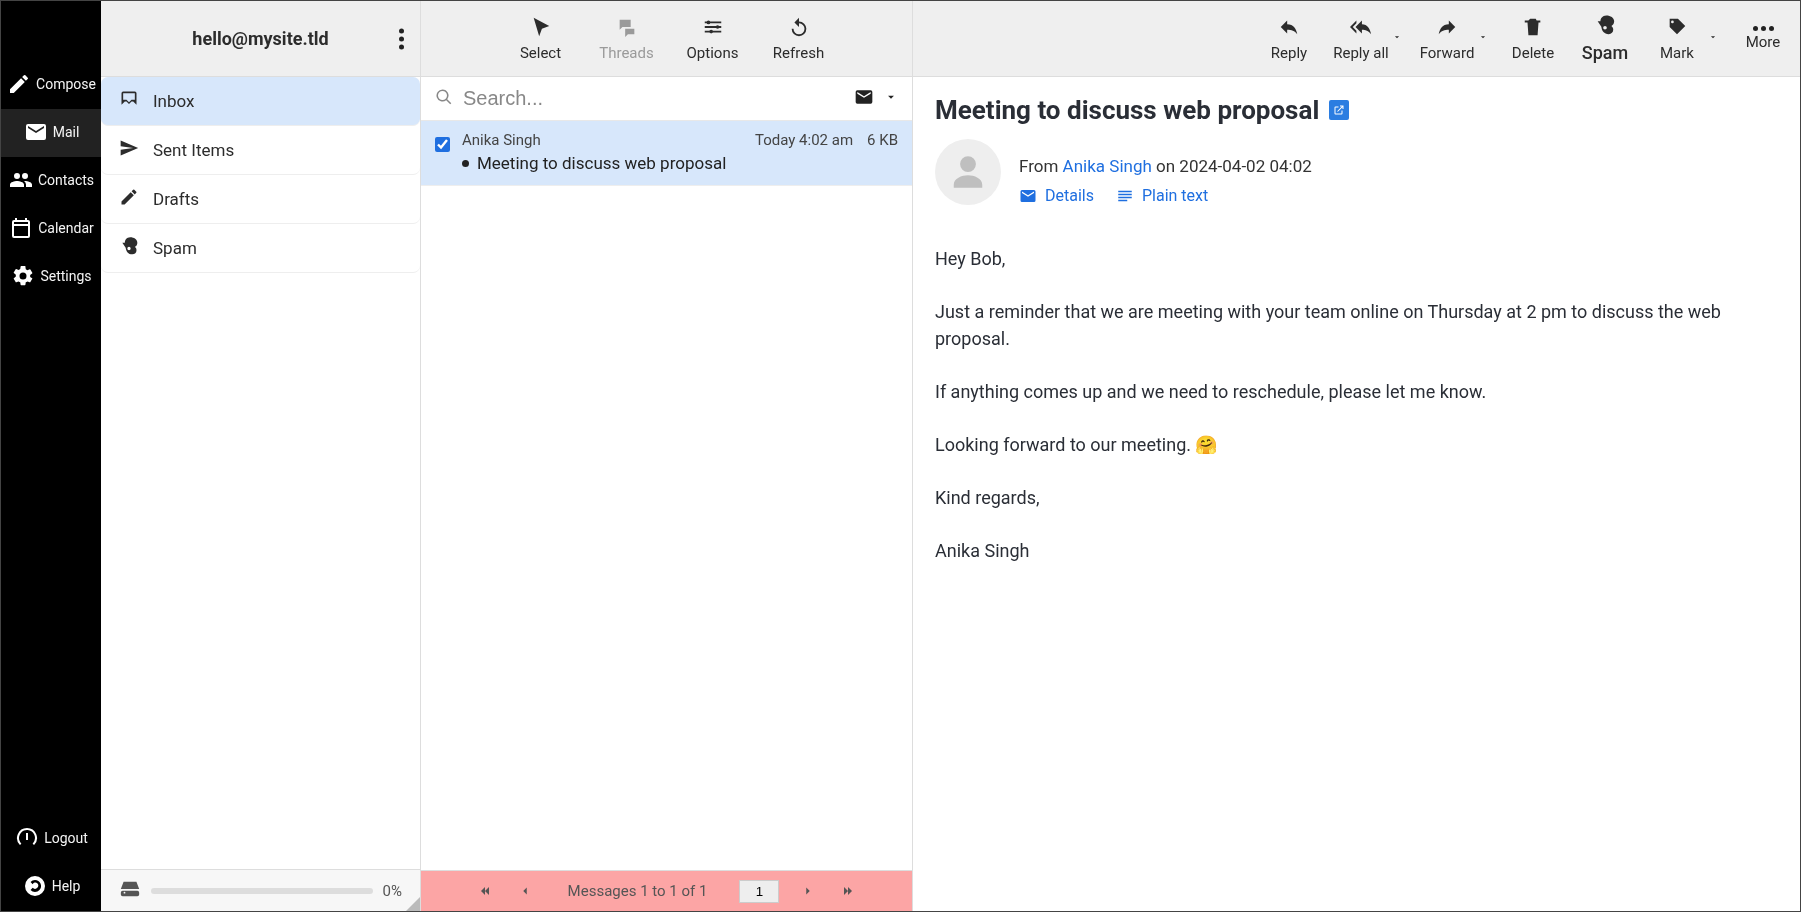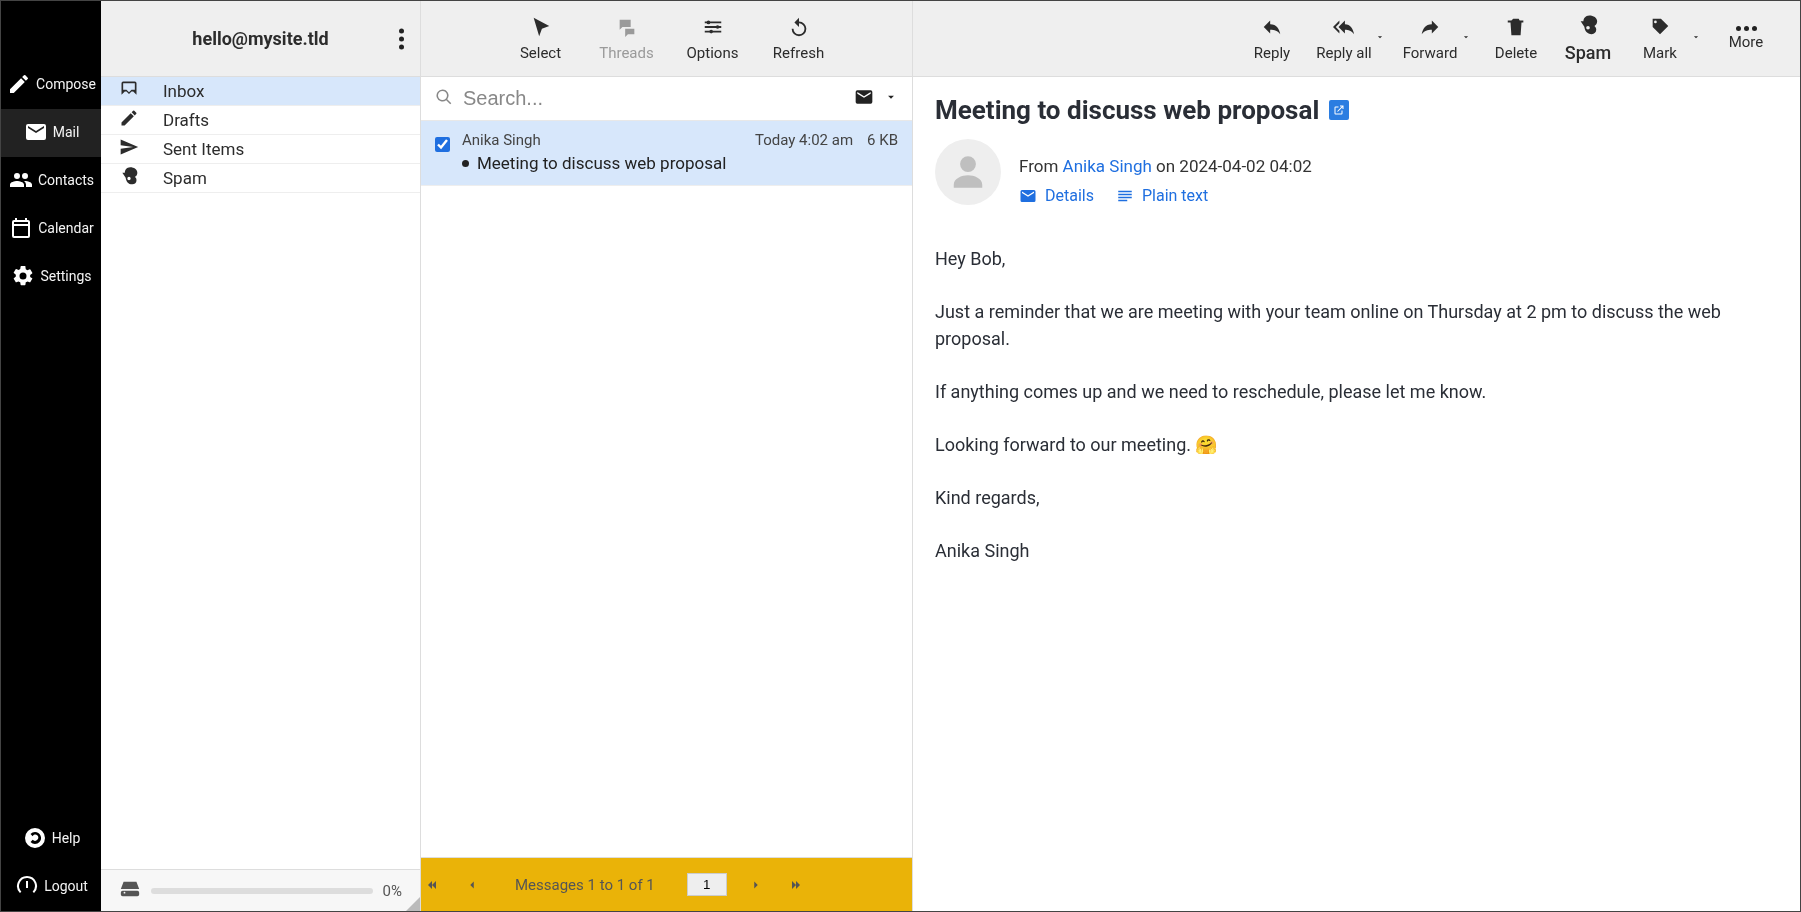--- a/index.html
+++ b/index.html
@@ -59,26 +59,27 @@
       position: relative;
       font-weight: 700;
       font-size: 18px;
     }
     .account-header .menu-dots {
       position: absolute; right: 16px; top: 50%; transform: translateY(-50%);
       cursor: pointer;
     }
     .folder-list { flex:1; overflow:auto; background:#fff; }
     .folder-item {
-      display:flex; align-items:center; gap: 24px;
-      padding: 2px 18px;
+      display:flex; align-items:center; gap: 14px;
+      padding: 12px 18px;
       font-size: 17px;
       border-bottom: 1px solid #eee;
       cursor:pointer;
       background: #fff;
+      border-radius: 7px;
     }
     .folder-item.selected { background: #d7e7fb; }
     .folder-item .fico svg { width:20px; height:20px; fill:#2c2c2c; }
     .quota-bar {
       height: 42px; border-top:1px solid #ddd; background:#f7f7f7;
       display:flex; align-items:center; gap:10px; padding: 0 18px;
       position:relative;
     }
     .quota-bar .disk-ico svg { width:22px; height:22px; fill:#555; }
     .quota-track { flex:1; height:6px; background:#ddd; border-radius:3px; }
@@ -128,31 +129,31 @@
     }
     .msg-item.selected { background:#d7e7fb; }
     .msg-item input[type=checkbox] { accent-color:#1f6fe0; margin-top:6px; width:15px; height:15px; }
     .msg-meta { flex:1; }
     .msg-row1 { display:flex; justify-content:space-between; font-size:15px; color:#444; }
     .msg-row1 .right { display:flex; gap:14px; color:#444; }
     .msg-row2 { display:flex; align-items:center; gap:8px; font-size:17px; color:#222; margin-top:4px; }
     .msg-row2 .bullet { width:7px; height:7px; background:#222; border-radius:50%; }
 
     .pager {
-      height: 54px; border-top:1px solid #ddd; background:#eab308;
-      display:flex; align-items:center; gap: 18px;
+      height: 41px; border-top:1px solid #ddd; background:#fca5a5;
+      display:flex; align-items:center; justify-content:center; gap: 18px;
       color:#555; font-size:15px;
     }
     .pager .pbtn { cursor:pointer; color:#555; width:22px; display:flex; justify-content:center;}
     .pager .lbl { flex:0 0 auto; margin: 0 14px; }
     .pager input { width:40px; text-align:center; border:1px solid #ccc; background:#eee; padding:3px 0; }
 
     
     .view-col { flex:1; display:flex; flex-direction:column; background:#fff; }
-    .top-toolbar.right-tools { justify-content:flex-end; gap: 14px; padding-right: 25px; align-items: center; }
+    .top-toolbar.right-tools { justify-content:flex-end; gap: 14px; padding-right: 8px; align-items: center; }
     .tool-wrap { display:flex; align-items:flex-end; }
     .tool-caret { display:flex; align-items:center; padding: 8px 2px 20px; cursor:pointer;}
     .tool-caret svg { width:10px; height:10px; fill:#2c2c2c; }
 
     .msg-header { padding: 18px 22px 10px; }
     .msg-subject { font-size: 26px; font-weight:700; color:#2a2e36; display:flex; align-items:center; gap:10px;}
     .msg-subject .popout { width:20px; height:20px; background:#2b7de1; display:inline-flex; align-items:center; justify-content:center; border-radius:2px; }
     .msg-subject .popout svg { width:12px; height:12px; fill:#fff;}
 
     .from-row { display:flex; align-items:flex-end; gap: 18px; margin-top: 14px; }
@@ -221,32 +222,32 @@
           </svg>
       </span>
       <span class="lbl">Settings</span>
     </div>
 
     <div class="spacer-grow"></div>
 
     <div class="nav-item">
       <span class="ico">
         <svg viewBox="0 0 24 24">
+            <path d="M12 2a10 10 0 0 0-7.07 17.07l1.42-1.42A8 8 0 1 1 20 12a8 8 0 0 1-2.35 5.65l1.42 1.42A10 10 0 0 0 12 2zm-1 5h2v7h-2z"></path>
+          </svg>
+      </span>
+      <span class="lbl">Logout</span>
+    </div>
+    <div class="nav-item">
+      <span class="ico">
+        <svg viewBox="0 0 24 24">
             <path d="M12 2a10 10 0 1 0 10 10A10 10 0 0 0 12 2zm0 4a6 6 0 0 1 4.47 10 L14.3 13.84A3 3 0 1 0 9.7 10.16L7.53 8A6 6 0 0 1 12 6zm0 12a6 6 0 0 1-4.47-2l2.17-2.16a3 3 0 0 0 4.6 0L16.47 16A6 6 0 0 1 12 18z"></path>
           </svg>
       </span>
       <span class="lbl">Help</span>
-    </div>
-    <div class="nav-item">
-      <span class="ico">
-        <svg viewBox="0 0 24 24">
-            <path d="M12 2a10 10 0 0 0-7.07 17.07l1.42-1.42A8 8 0 1 1 20 12a8 8 0 0 1-2.35 5.65l1.42 1.42A10 10 0 0 0 12 2zm-1 5h2v7h-2z"></path>
-          </svg>
-      </span>
-      <span class="lbl">Logout</span>
     </div>
   </div>
 
   <div class="folders-col">
     <div class="account-header">
       <span>hello@mysite.tld</span>
       <span class="menu-dots">
         <span class="dots-v">
             <span></span>
             <span></span>
@@ -256,29 +257,29 @@
     </div>
     <div class="folder-list">
       <div class="folder-item selected">
         <span class="fico"><svg viewBox="0 0 24 24">
               <path d="M19 3H5a2 2 0 0 0-2 2v14l4-4h2l3 3 3-3h2l4 4V5a2 2 0 0 0-2-2zm0 10h-4l-3 3-3-3H5V5h14z"></path>
             </svg></span>
         <span>Inbox</span>
       </div>
       <div class="folder-item">
         <span class="fico"><svg viewBox="0 0 24 24">
-              <path d="M3 17.25V21h3.75L17.81 9.94l-3.75-3.75L3 17.25zM20.71 7.04a1 1 0 0 0 0-1.41l-2.34-2.34a1 1 0 0 0-1.41 0l-1.83 1.83 3.75 3.75 1.83-1.83z"></path>
-            </svg></span>
-        <span>Drafts</span>
+              <path d="M2 21l21-9L2 3v7l15 2-15 2z"></path>
+            </svg></span>
+        <span>Sent Items</span>
       </div>
       <div class="folder-item">
         <span class="fico"><svg viewBox="0 0 24 24">
-              <path d="M2 21l21-9L2 3v7l15 2-15 2z"></path>
-            </svg></span>
-        <span>Sent Items</span>
+              <path d="M3 17.25V21h3.75L17.81 9.94l-3.75-3.75L3 17.25zM20.71 7.04a1 1 0 0 0 0-1.41l-2.34-2.34a1 1 0 0 0-1.41 0l-1.83 1.83 3.75 3.75 1.83-1.83z"></path>
+            </svg></span>
+        <span>Drafts</span>
       </div>
       <div class="folder-item">
         <span class="fico"><svg viewBox="0 0 24 24">
               <path d="M13.5 1.5C9 1.5 7 5 7 8H4l4 6 0 0c0 0 0 0 0 0 .53 4.5 3 8 8 8 3 0 5-2 5-5 0-2-1-3-2-4 2-1 3-3 3-5 0-4-4-6.5-8.5-6.5zM12 17a2 2 0 1 1 0-4 2 2 0 0 1 0 4z"></path>
             </svg></span>
         <span>Spam</span>
       </div>
     </div>
     <div class="quota-bar">
       <span class="disk-ico"><svg viewBox="0 0 24 24">

